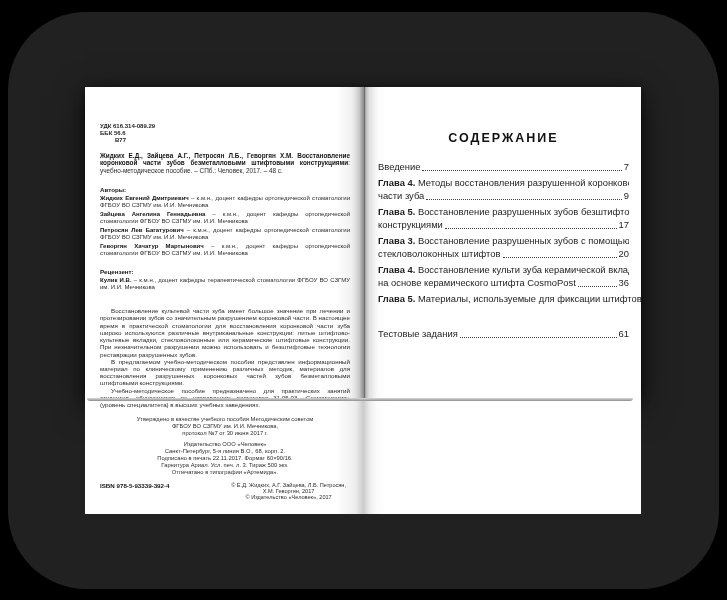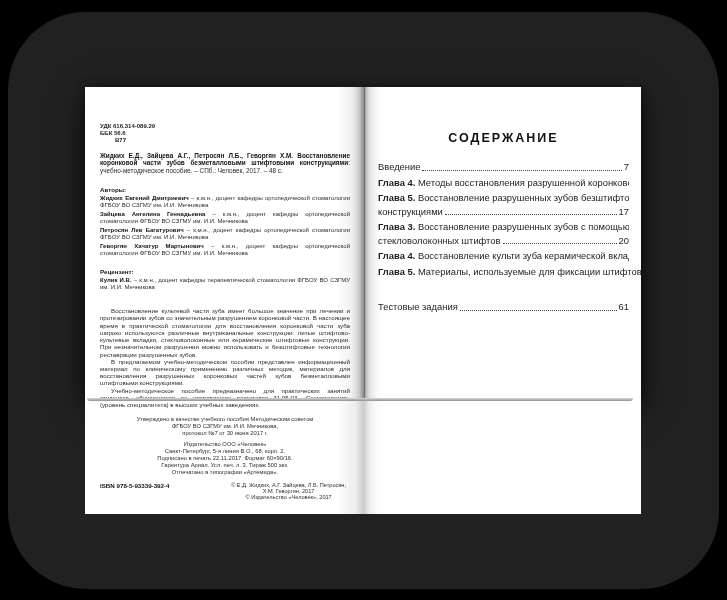--- a/index.html
+++ b/index.html
@@ -121,20 +121,25 @@
         <div class="entry">
           <div class="row">
             <span class="txt">Введение</span>
             <span class="leader"></span>
             <span class="pg">7</span>
           </div>
         </div>
 
         <div class="entry">
           <div class="l1"><b>Глава 4.</b><span> Методы восстановления разрушенной коронковой</span></div>
+          <div class="row">
+            <span class="txt">части зуба</span>
+            <span class="leader"></span>
+            <span class="pg">9</span>
+          </div>
         </div>
 
         <div class="entry">
           <div class="l1"><b>Глава 5.</b><span> Восстановление разрушенных зубов безштифтовыми</span></div>
           <div class="row">
             <span class="txt">конструкциями</span>
             <span class="leader"></span>
             <span class="pg">17</span>
           </div>
         </div>
@@ -143,20 +148,25 @@
           <div class="l1"><b>Глава 3.</b><span> Восстановление разрушенных зубов с помощью</span></div>
           <div class="row">
             <span class="txt">стекловолоконных штифтов</span>
             <span class="leader"></span>
             <span class="pg">20</span>
           </div>
         </div>
 
         <div class="entry">
           <div class="l1"><b>Глава 4.</b><span> Восстановление культи зуба керамической вкладкой</span></div>
+          <div class="row">
+            <span class="txt">на основе керамического штифта CosmoPost</span>
+            <span class="leader"></span>
+            <span class="pg">36</span>
+          </div>
         </div>
 
         <div class="entry">
           <div class="row">
             <span class="txt"><b>Глава 5.</b><span> Материалы, используемые для фиксации штифтов</span></span>
 
           </div>
         </div>
 
         <div class="entry gap-top">

